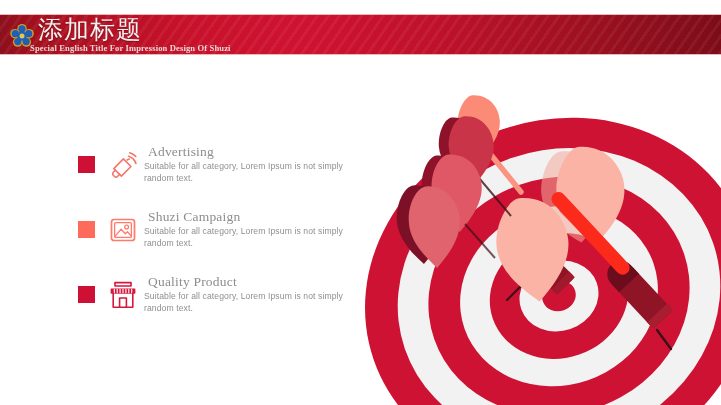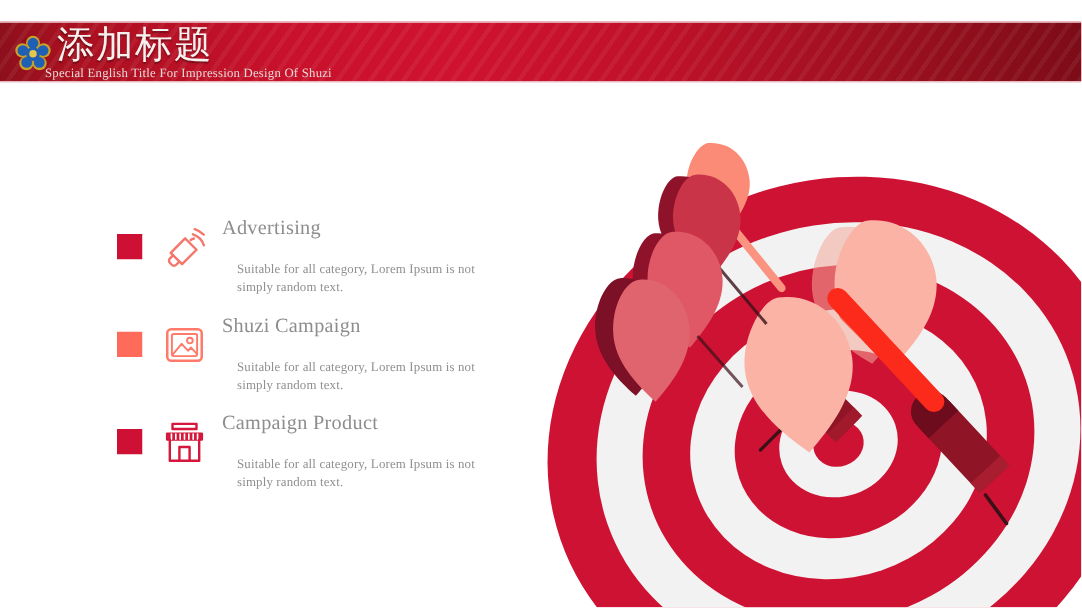--- a/index.html
+++ b/index.html
@@ -82,20 +82,21 @@
   .title-en {
     position: absolute;
     left: 30px;
     top: 28px;
     font-family: "Liberation Serif", serif;
     font-size: 8.5px;
     line-height: 11px;
     color: #e9d9d7;
     white-space: nowrap;
     letter-spacing: 0.15px;
+    font-weight: bold;
   }
 
   
   .feature-list {
     position: absolute;
     left: 0;
     top: 140px;
     width: 380px;
   }
 
@@ -130,25 +131,25 @@
   .feature-title {
     font-family: "Liberation Serif", serif;
     font-size: 13.5px;
     line-height: 16px;
     color: #8d8d8d;
     margin: 0 0 1px 4px;
     letter-spacing: 0.2px;
   }
 
   .feature-desc {
-    font-family: Liberation Serif, serif;
+    font-family: Liberation Sans, sans-serif;
     font-size: 8.6px;
     line-height: 11.5px;
     color: #8f8f8f;
-    margin: 14px;
+    margin: 0;
     letter-spacing: 0.1px;
   }
 
   
   .artwork {
     position: absolute;
     right: 0;
     top: 0;
     width: 360px;
     height: 405px;
@@ -255,21 +256,21 @@
               <path d="M17.9 9.4 L17.9 12.8"></path>
               <path d="M20.8 9.4 L20.8 12.8"></path>
               <path d="M23.7 9.4 L23.7 12.8"></path>
             </g>
             <path d="M5.2 13.2 L5.2 27.2 L24.8 27.2 L24.8 13.2"></path>
             <path d="M11.6 27.2 L11.6 18.0 L18.4 18.0 L18.4 27.2"></path>
           </g>
         </svg>
       </span>
       <div class="feature-text">
-        <p class="feature-title">Campaign Product</p>
+        <p class="feature-title">Quality Product</p>
         <p class="feature-desc">Suitable for all category, Lorem Ipsum is not simply random text.</p>
       </div>
     </div>
 
   </div>
 
   <div class="artwork">
     <svg viewBox="0 0 360 405" width="360" height="405">
 
       <defs>

